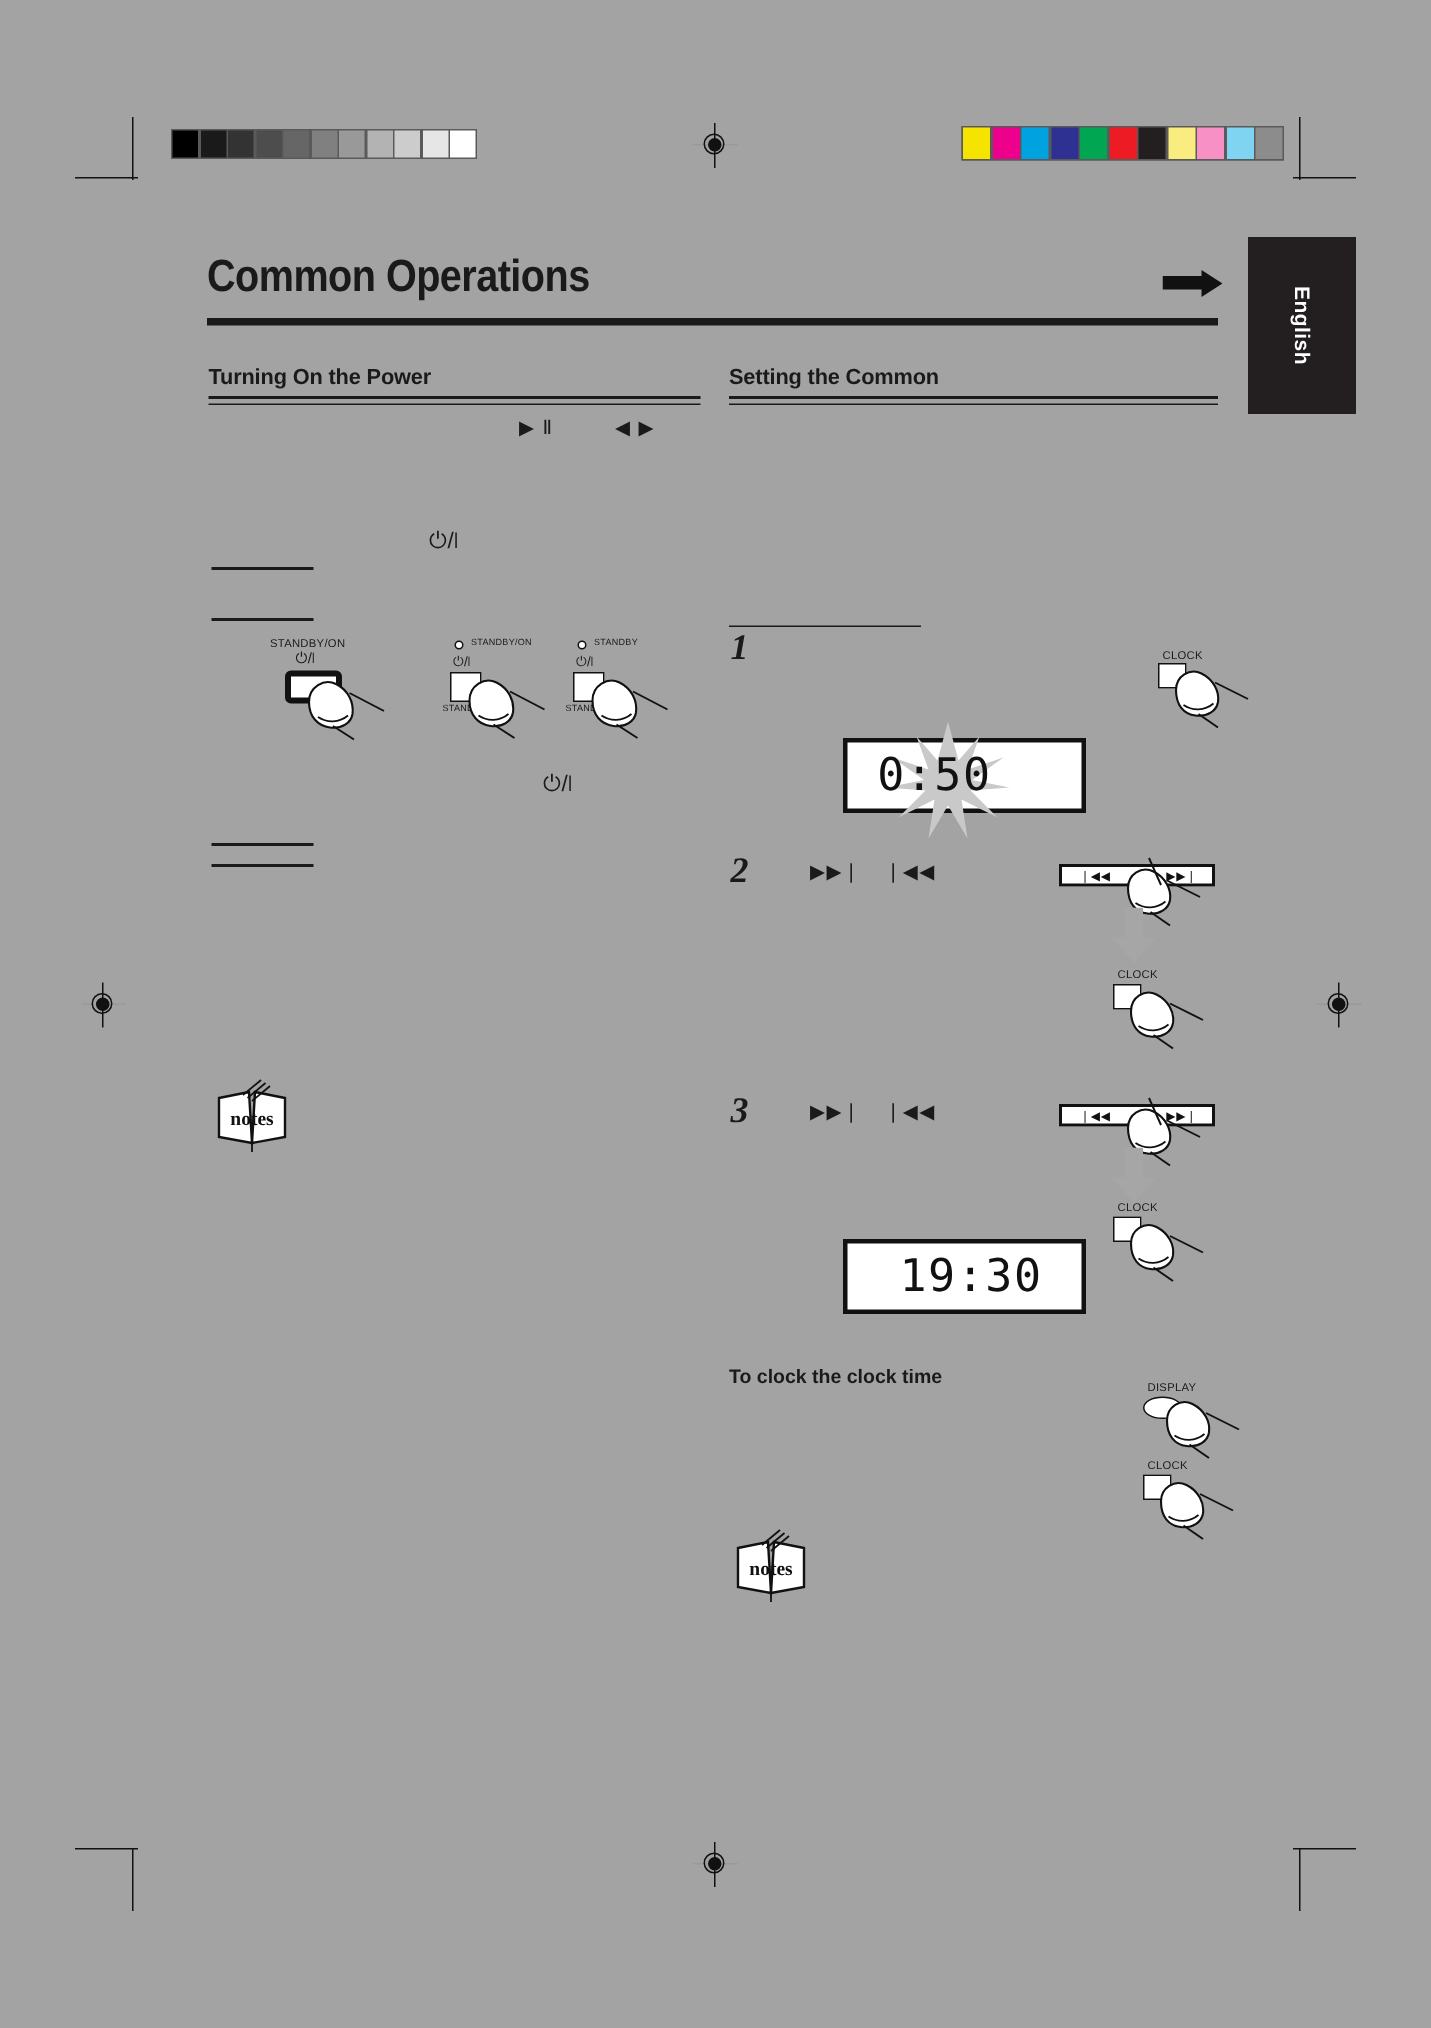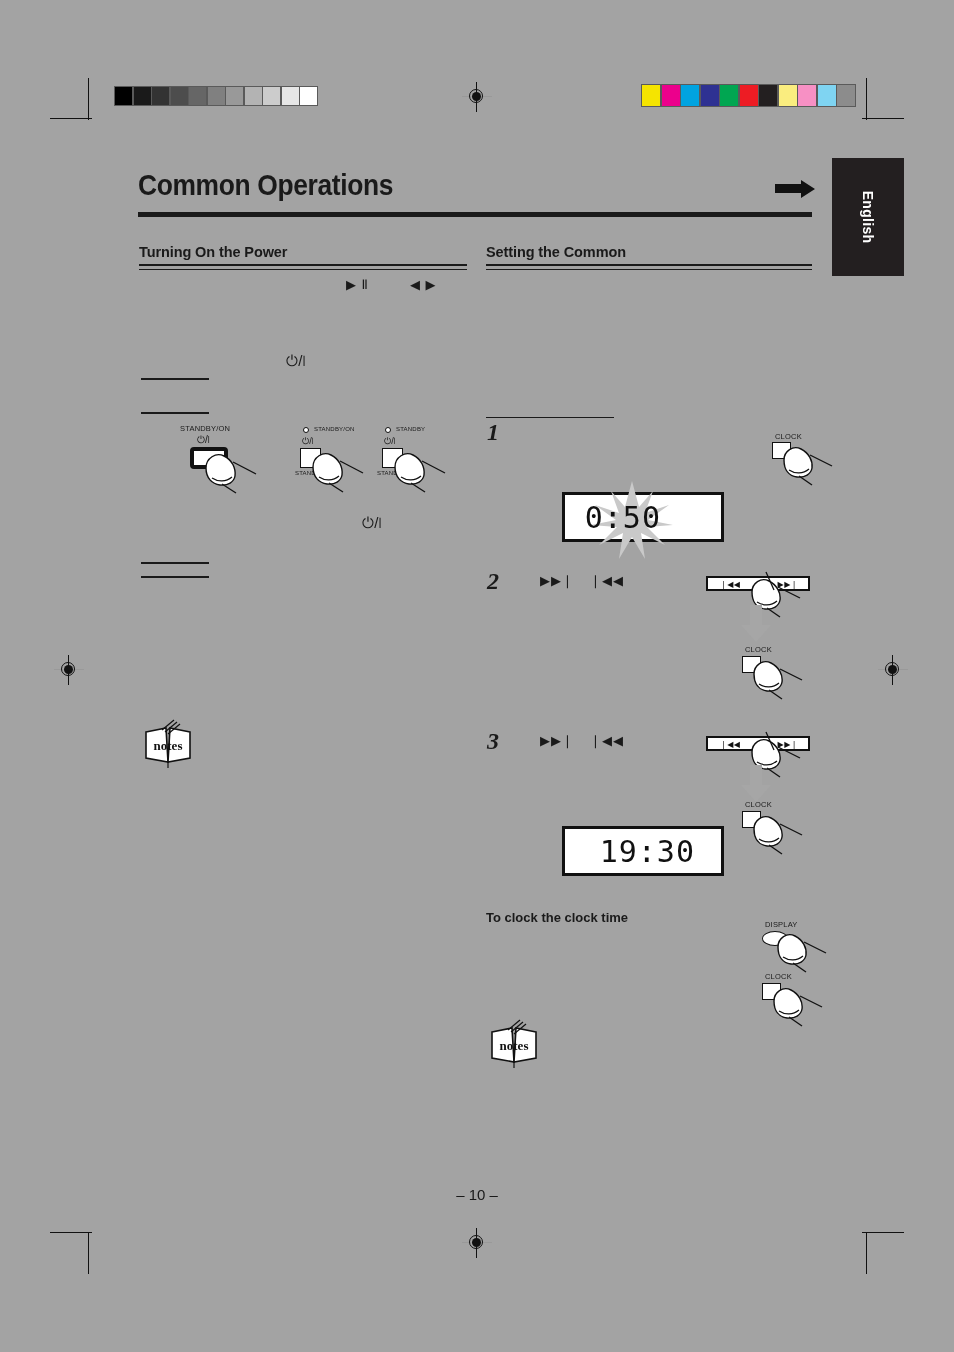--- a/index.html
+++ b/index.html
@@ -491,15 +491,14 @@
   <svg class="notes-icon" style="left:486px; top:1018px;" width="56" height="52" viewBox="0 0 56 52">
     <path d="M6 14 L26 10 L28 44 L6 40 Z" fill="#ffffff" stroke="#111" stroke-width="1.6"></path>
     <path d="M50 14 L30 10 L28 44 L50 40 Z" fill="#ffffff" stroke="#111" stroke-width="1.6"></path>
     <path d="M28 44 L28 50" stroke="#111" stroke-width="1.2"></path>
     <line x1="22" y1="12" x2="34" y2="2" stroke="#111" stroke-width="1.2"></line>
     <line x1="25" y1="14" x2="37" y2="4" stroke="#111" stroke-width="1.2"></line>
     <line x1="28" y1="16" x2="40" y2="6" stroke="#111" stroke-width="1.2"></line>
     <text x="28" y="32" font-family="Liberation Serif, serif" font-size="13" font-weight="bold" text-anchor="middle" fill="#111">notes</text>
   </svg>
 
-  <div class="page-no" style="top:1186px;">– 10 –</div>
 
 </div>
 
 </body></html>

